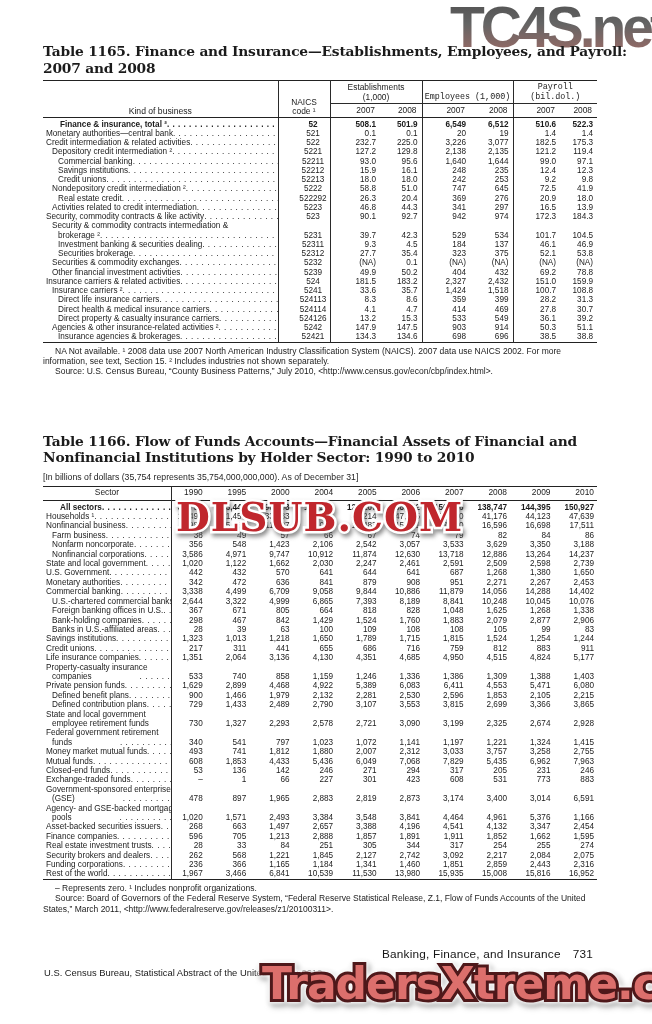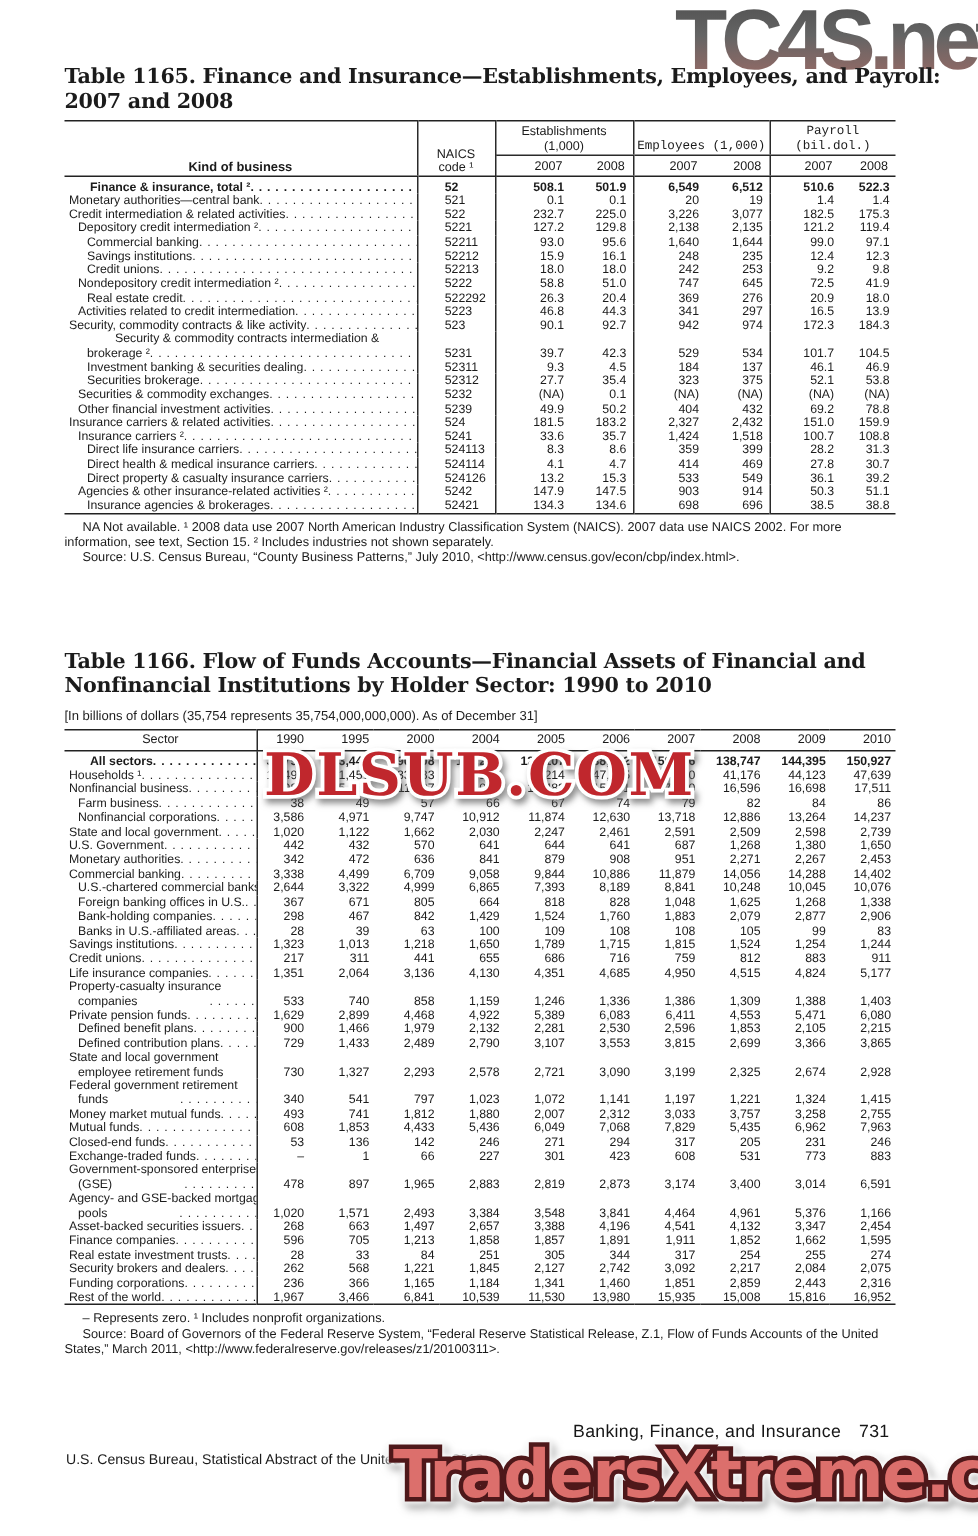--- a/index.html
+++ b/index.html
@@ -30,40 +30,40 @@
 
   td.num{text-align:right;padding-right:4px;white-space:nowrap;}
   td.lab{overflow:hidden;}
   .l2{display:flex;}
   .l2 .t{white-space:nowrap;}
   .dots{flex:1;overflow:hidden;white-space:nowrap;letter-spacing:.5px;}
   .dots::after{content:" . . . . . . . . . . . . . . . . . . . . . . . . . . . . . . . . . . . . . . . . . . . . . . . . . . . . . . . . . . . .";}
   .l1{white-space:nowrap;}
   .l1 + .l2{padding-left:6px;}
   .i0 .l2, .i0 .l1{padding-left:3px;}
-  .i1 .l2, .i1 .l1{padding-left:9px;text-align:center;}
+  .i1 .l2, .i1 .l1{padding-left:9px;}
   .i2 .l2, .i2 .l1{padding-left:15px;}
   .i1 .l1 + .l2{padding-left:15px;}
   .i0 .l1 + .l2{padding-left:9px;gap:48px;}
   .tot .l2{padding-left:17px;}
   tr.boldrow td{font-weight:bold;}
   tbody tr:first-child td{padding-top:2px;}
 
   
-  #tbl1165 th.kind{text-align:center;font-size:8.6px;font-weight:bold;}
+  #tbl1165 th.kind{text-align:center;font-size:8.6px;}
   #tbl1165 th.naics-h{white-space:pre-line;text-align:center;
     border-left:.9px solid #2a2a2a;border-right:.9px solid #2a2a2a;}
   #tbl1165 th.grp{white-space:pre-line;text-align:center;padding:2px 0 1px 0;
     border-bottom:.9px solid #2a2a2a;}
   #tbl1165 th.g2,#tbl1165 th.g3{border-left:.9px solid #2a2a2a;font-family:Liberation Mono, monospace;}
   #tbl1165 tr.yrs th{text-align:right;padding:1.5px 5px 1.5px 0;border-bottom:1.3px solid #222;}
   #tbl1165 tr.yrs th:nth-child(3),#tbl1165 tr.yrs th:nth-child(5){border-left:.9px solid #2a2a2a;}
   #tbl1165 th[rowspan]{border-bottom:1.3px solid #222;}
   #tbl1165 td.naics{border-left:.9px solid #2a2a2a;border-right:.9px solid #2a2a2a;
-    padding-left:18px;white-space:nowrap;}
+    padding-left:18px;white-space:nowrap;text-align:center;}
   #tbl1165 td.v2,#tbl1165 td.v4{border-left:.9px solid #2a2a2a;}
 
   
   #tbl1166{margin-top:3px;}
   #tbl1166 thead th{border-bottom:1.4px solid #222;padding:1.5px 0 2px 0;}
   #tbl1166 th.sector{text-align:center;border-right:.9px solid #2a2a2a;}
   #tbl1166 th.yr{text-align:right;padding-right:3px;}
   #tbl1166 td.lab{border-right:.9px solid #2a2a2a;}
   #tbl1166 td.num{padding-right:3px;}
 
@@ -606,20 +606,38 @@
             <td class="num v4">67</td>
             <td class="num v5">74</td>
             <td class="num v6">79</td>
             <td class="num v7">82</td>
             <td class="num v8">84</td>
             <td class="num v9">86</td>
           </tr>
           <tr>
             <td class="lab i1">
               <div class="l2">
+                <span class="t">Nonfarm noncorporate</span>
+                <span class="dots"></span>
+              </div>
+            </td>
+            <td class="num v0">356</td>
+            <td class="num v1">548</td>
+            <td class="num v2">1,423</td>
+            <td class="num v3">2,106</td>
+            <td class="num v4">2,542</td>
+            <td class="num v5">3,057</td>
+            <td class="num v6">3,533</td>
+            <td class="num v7">3,629</td>
+            <td class="num v8">3,350</td>
+            <td class="num v9">3,188</td>
+          </tr>
+          <tr>
+            <td class="lab i1">
+              <div class="l2">
                 <span class="t">Nonfinancial corporations</span>
                 <span class="dots"></span>
               </div>
             </td>
             <td class="num v0">3,586</td>
             <td class="num v1">4,971</td>
             <td class="num v2">9,747</td>
             <td class="num v3">10,912</td>
             <td class="num v4">11,874</td>
             <td class="num v5">12,630</td>
@@ -1068,21 +1086,21 @@
           <tr>
             <td class="lab i0">
               <div class="l2">
                 <span class="t">Finance companies</span>
                 <span class="dots"></span>
               </div>
             </td>
             <td class="num v0">596</td>
             <td class="num v1">705</td>
             <td class="num v2">1,213</td>
-            <td class="num v3">1,858</td>
+            <td class="num v3">2,888</td>
             <td class="num v4">1,857</td>
             <td class="num v5">1,891</td>
             <td class="num v6">1,911</td>
             <td class="num v7">1,852</td>
             <td class="num v8">1,662</td>
             <td class="num v9">1,595</td>
           </tr>
           <tr>
             <td class="lab i0">
               <div class="l2">

